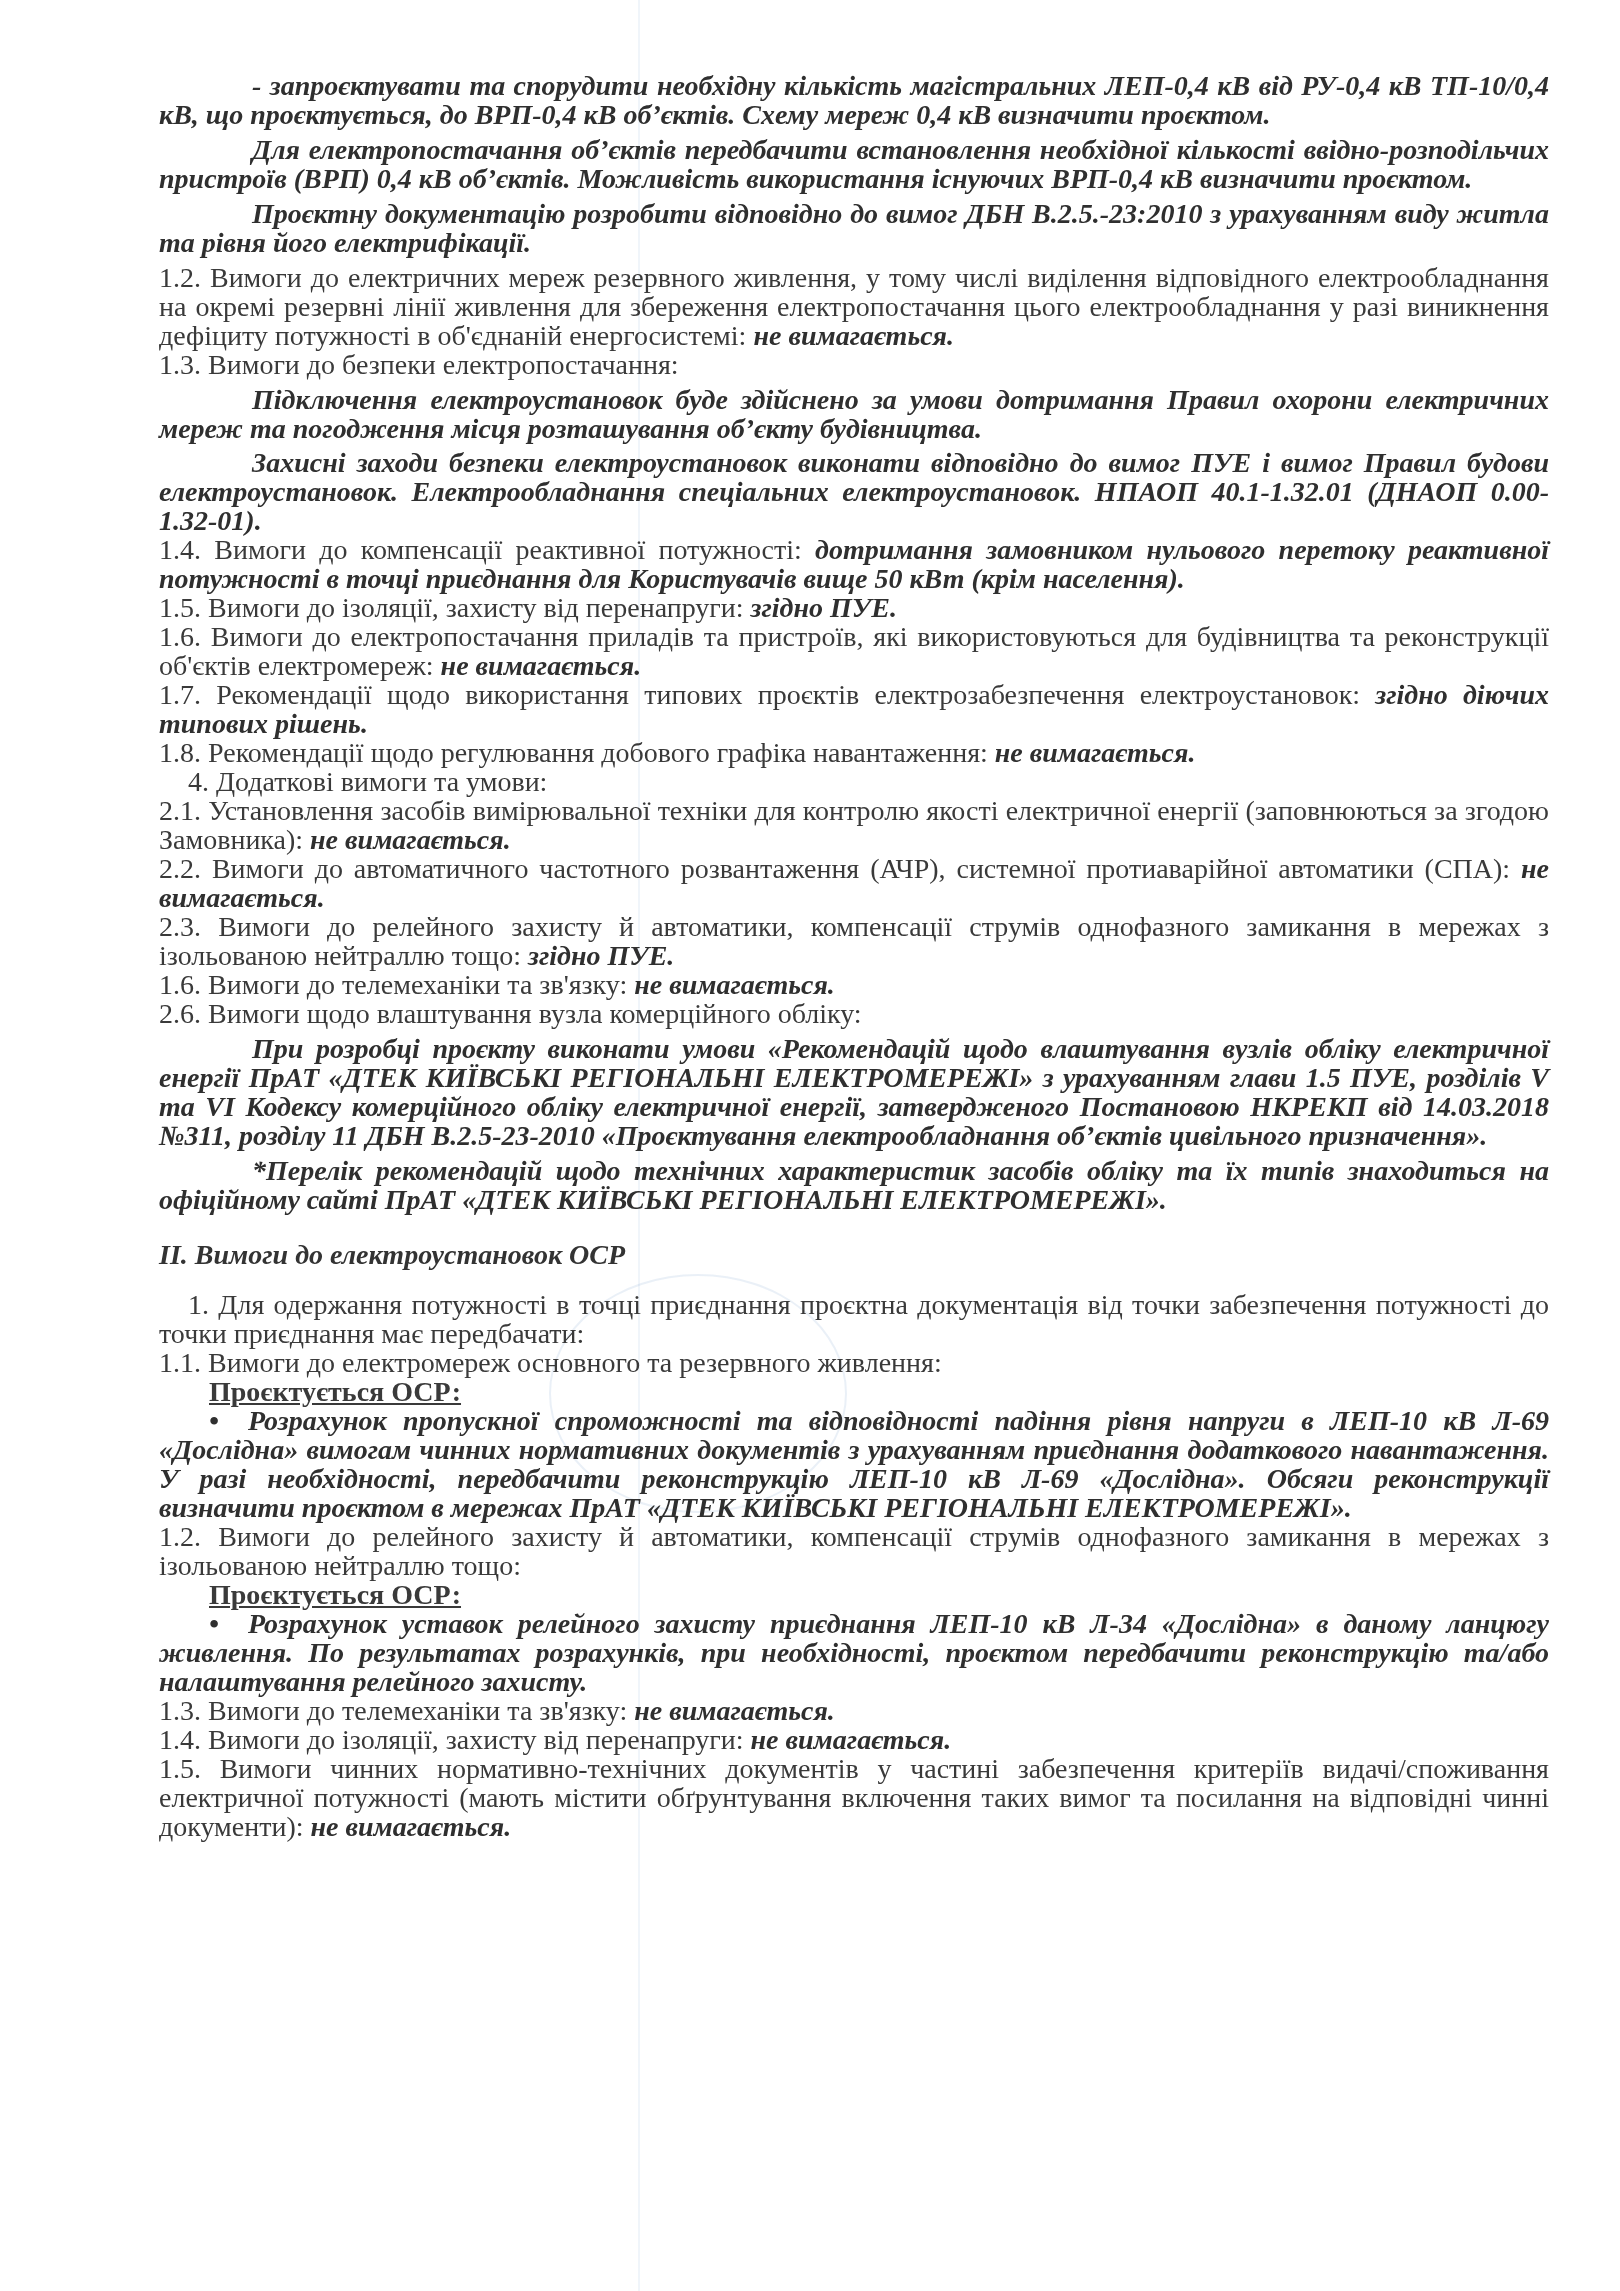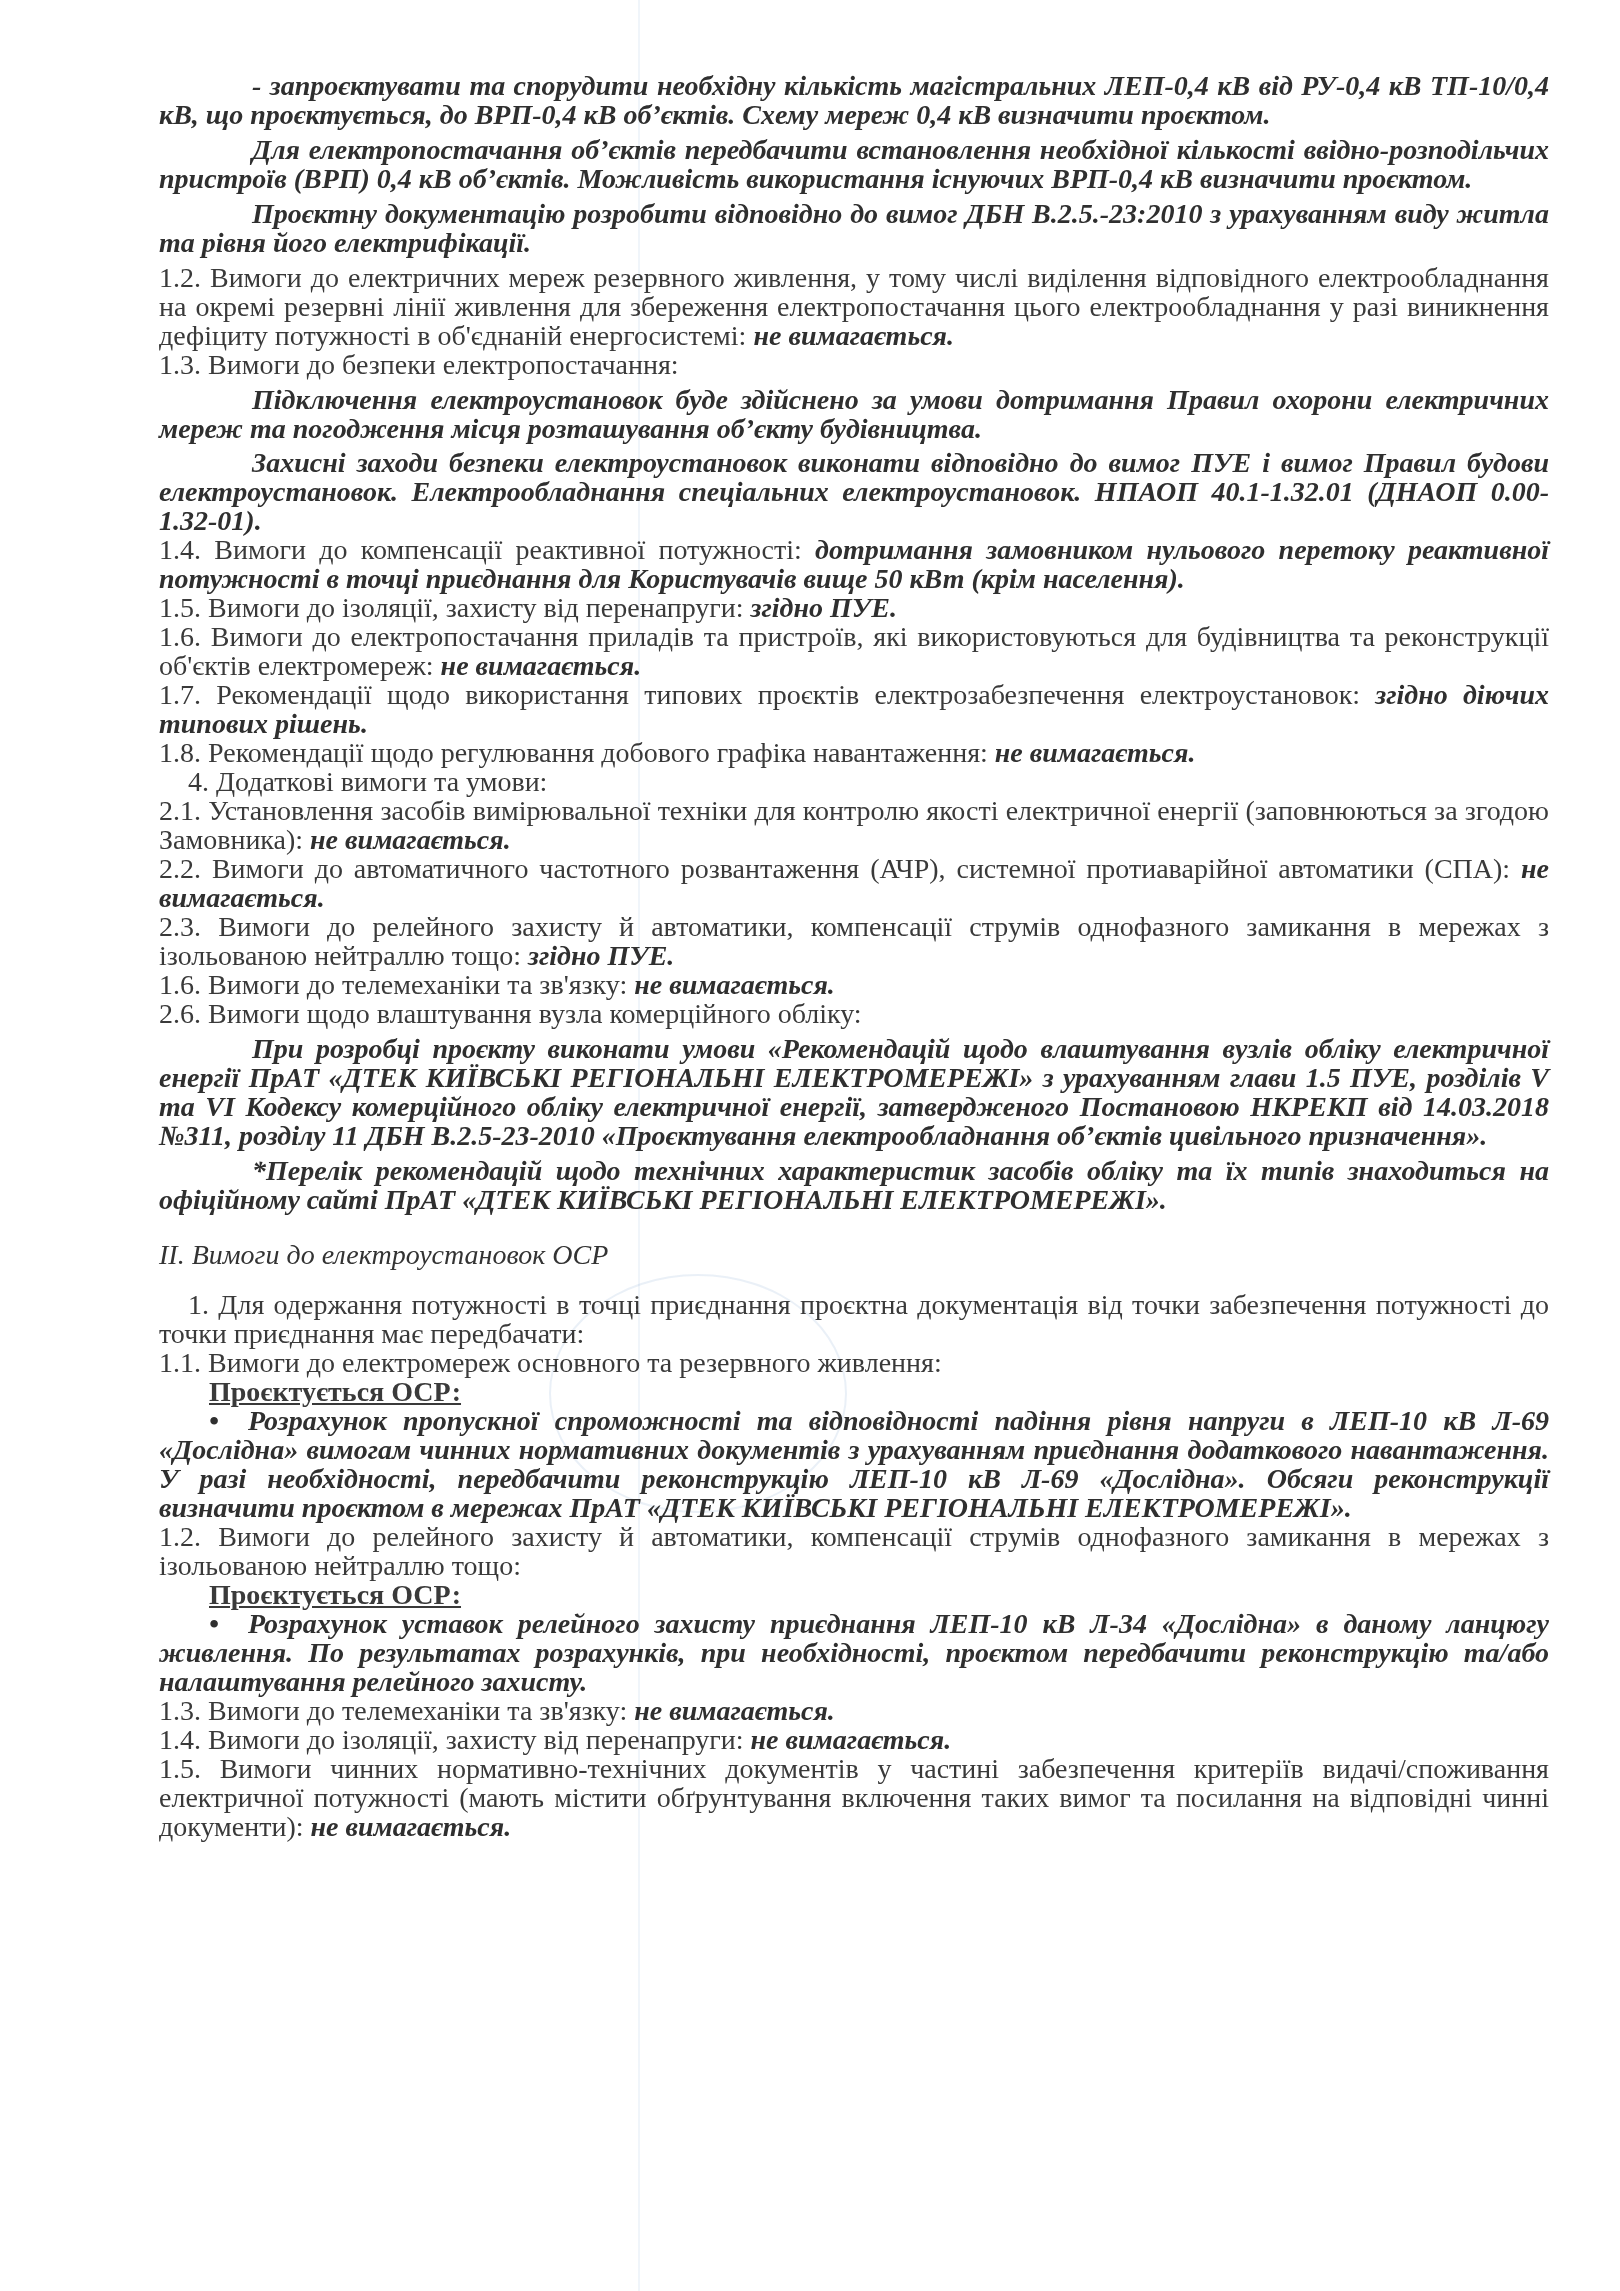--- a/index.html
+++ b/index.html
@@ -10,21 +10,21 @@
   }
   .page {
     position: absolute; left: 159px; top: 43px; width: 1390px;
     font-size: 28px; line-height: 29px; margin-top: 28px;
   }
   .p { margin: 0; text-align: justify; text-align-last: left; }
   .ind { text-indent: 93px; }
   .ind2 { text-indent: 29px; }
   .gap-sm { margin-top: 5.9px; }
   .bi { font-weight: bold; font-style: italic; color: #2f2f2f; }
-  .heading { text-align: center; font-style: italic; font-weight: normal; color: #333; margin-top: 25.5px; margin-bottom: 21.6px; }
+  .heading { text-align: center; font-style: italic; font-weight: bold; color: #333; margin-top: 25.5px; margin-bottom: 21.6px; }
   .ul-label { font-weight: bold; text-decoration: underline; text-indent: 50px; padding-left: 0; }
   .bullet { text-indent: 50px; }
   .bullet .dot { font-weight: bold; display: inline-block; width: 39px; text-indent: 0; text-align: left; }
   .stamp {
     position: absolute; left: 549px; top: 1274px; width: 294px; height: 235px;
     border-radius: 50%; border: 2px solid rgba(140,170,210,0.18);
     pointer-events: none;
   }
   .fold {
     position: absolute; left: 638px; top: 0; width: 2px; height: 2292px;

